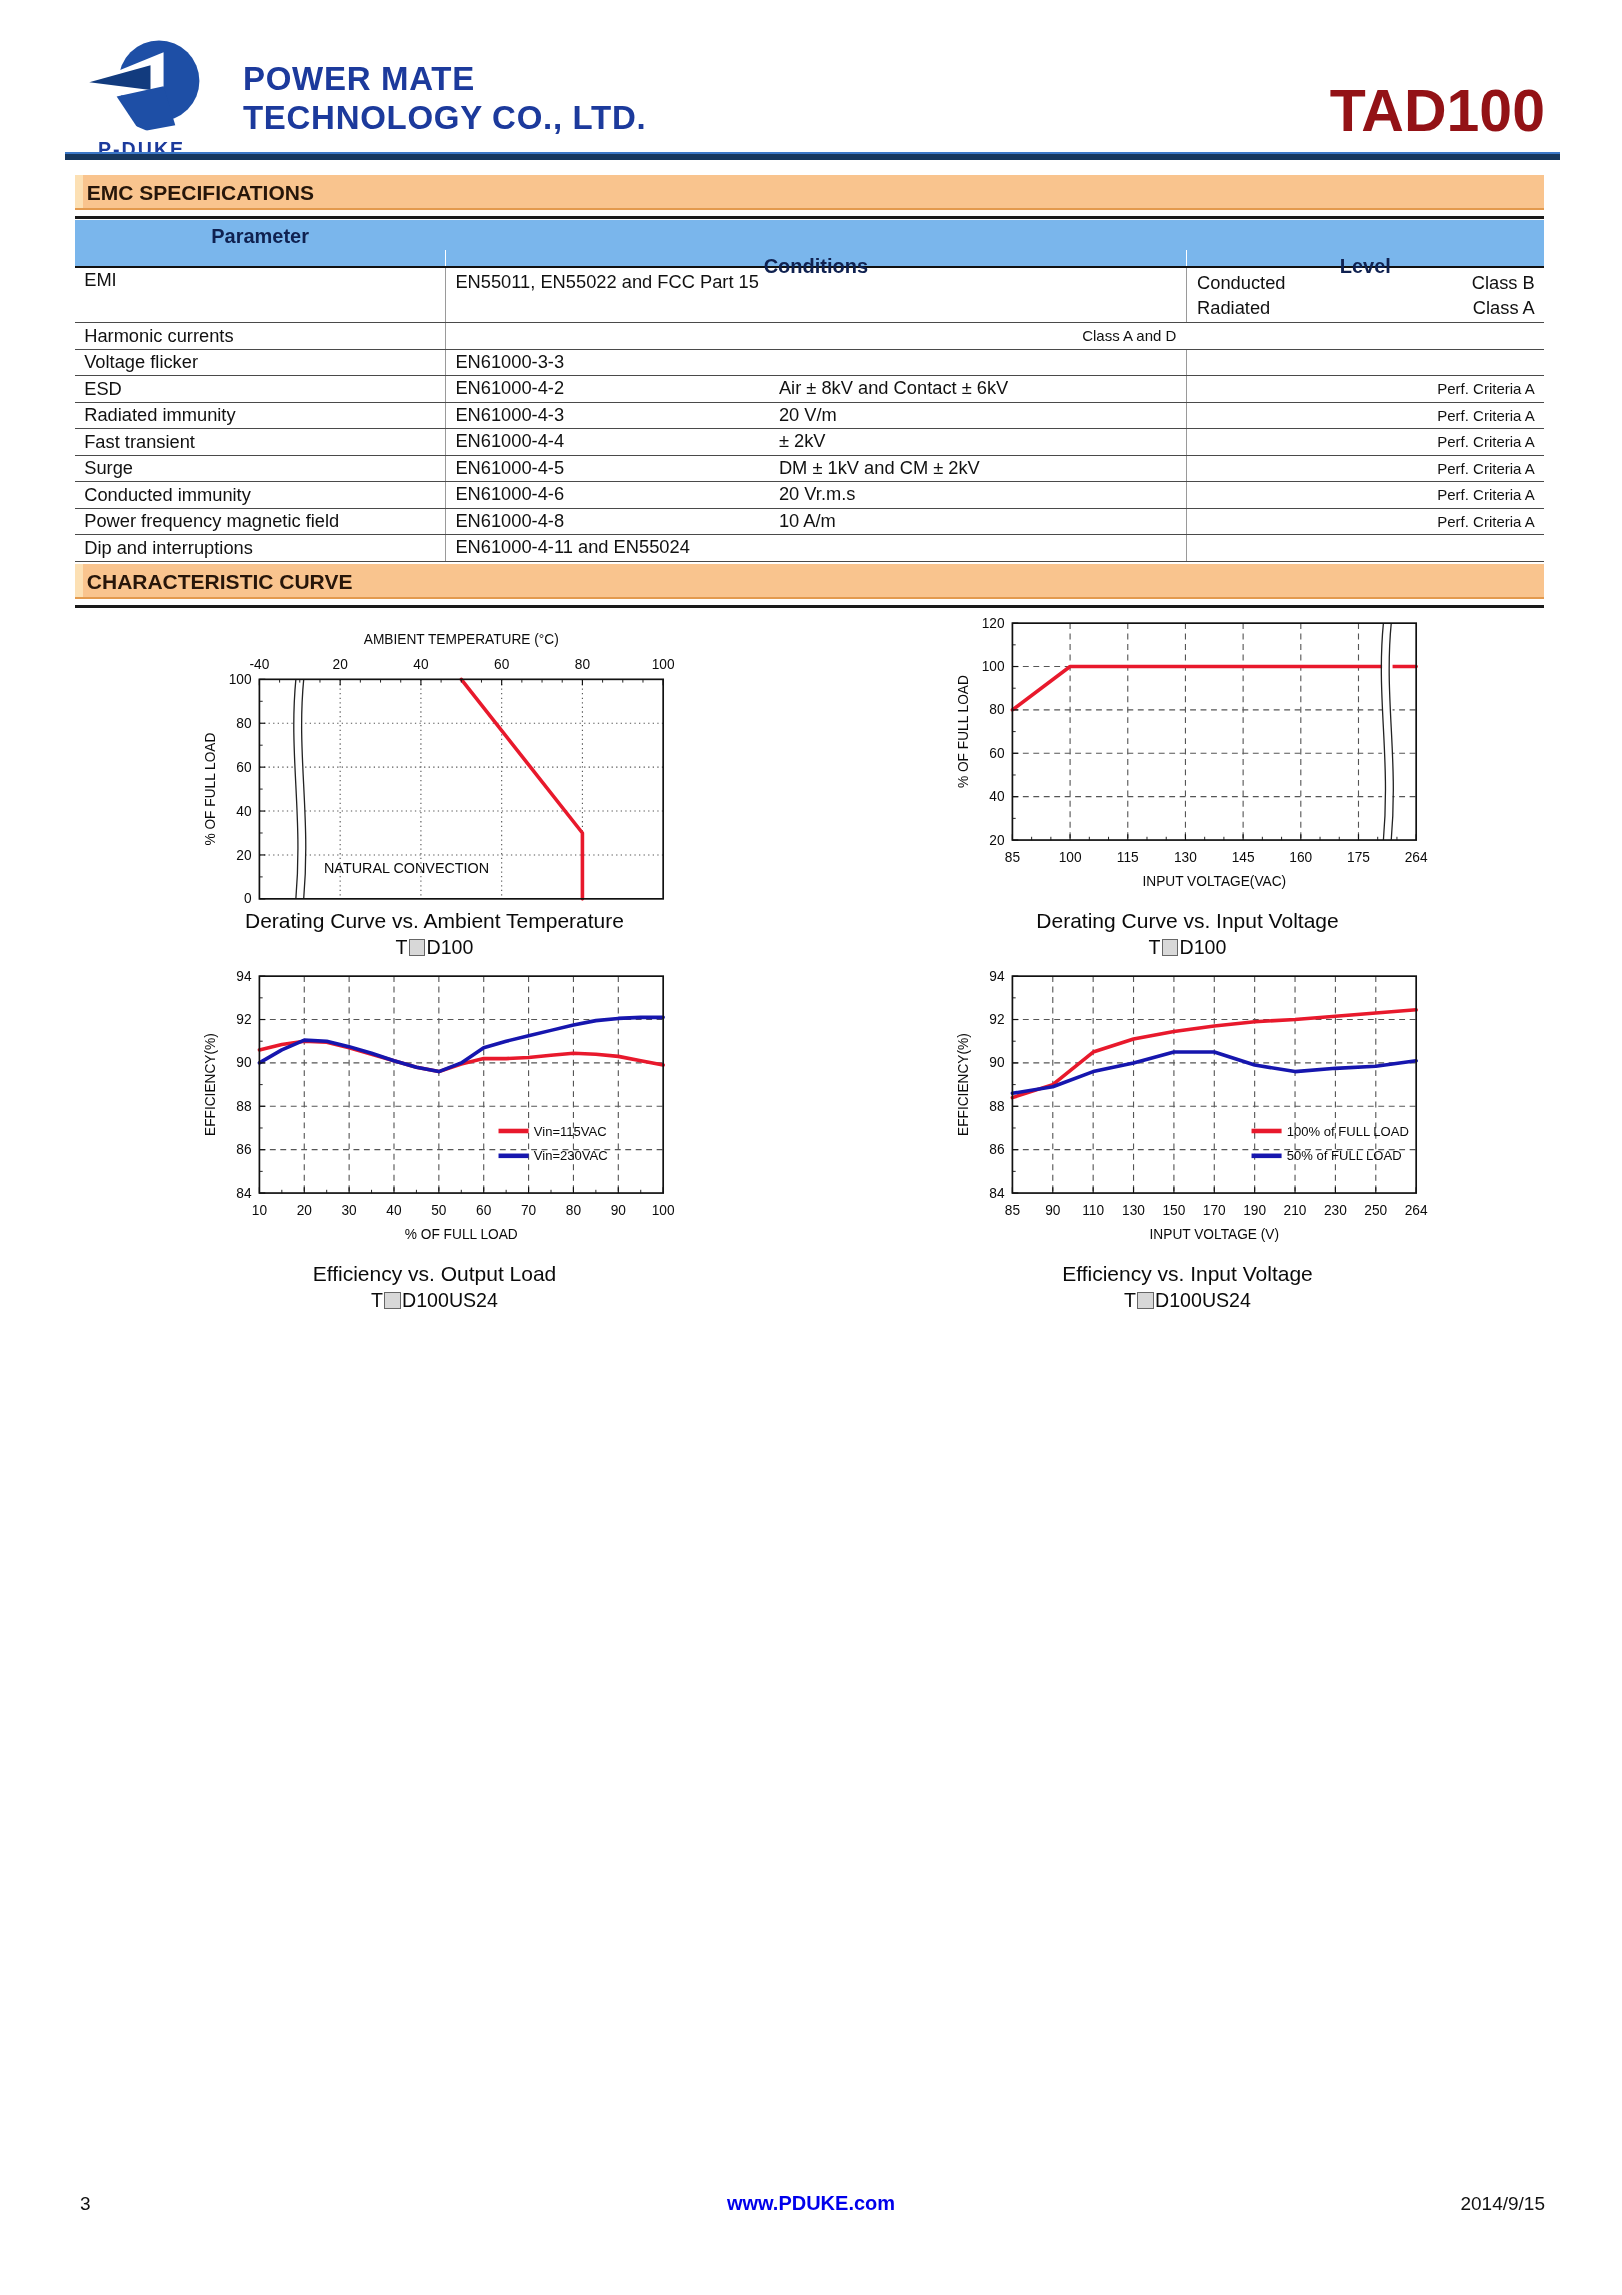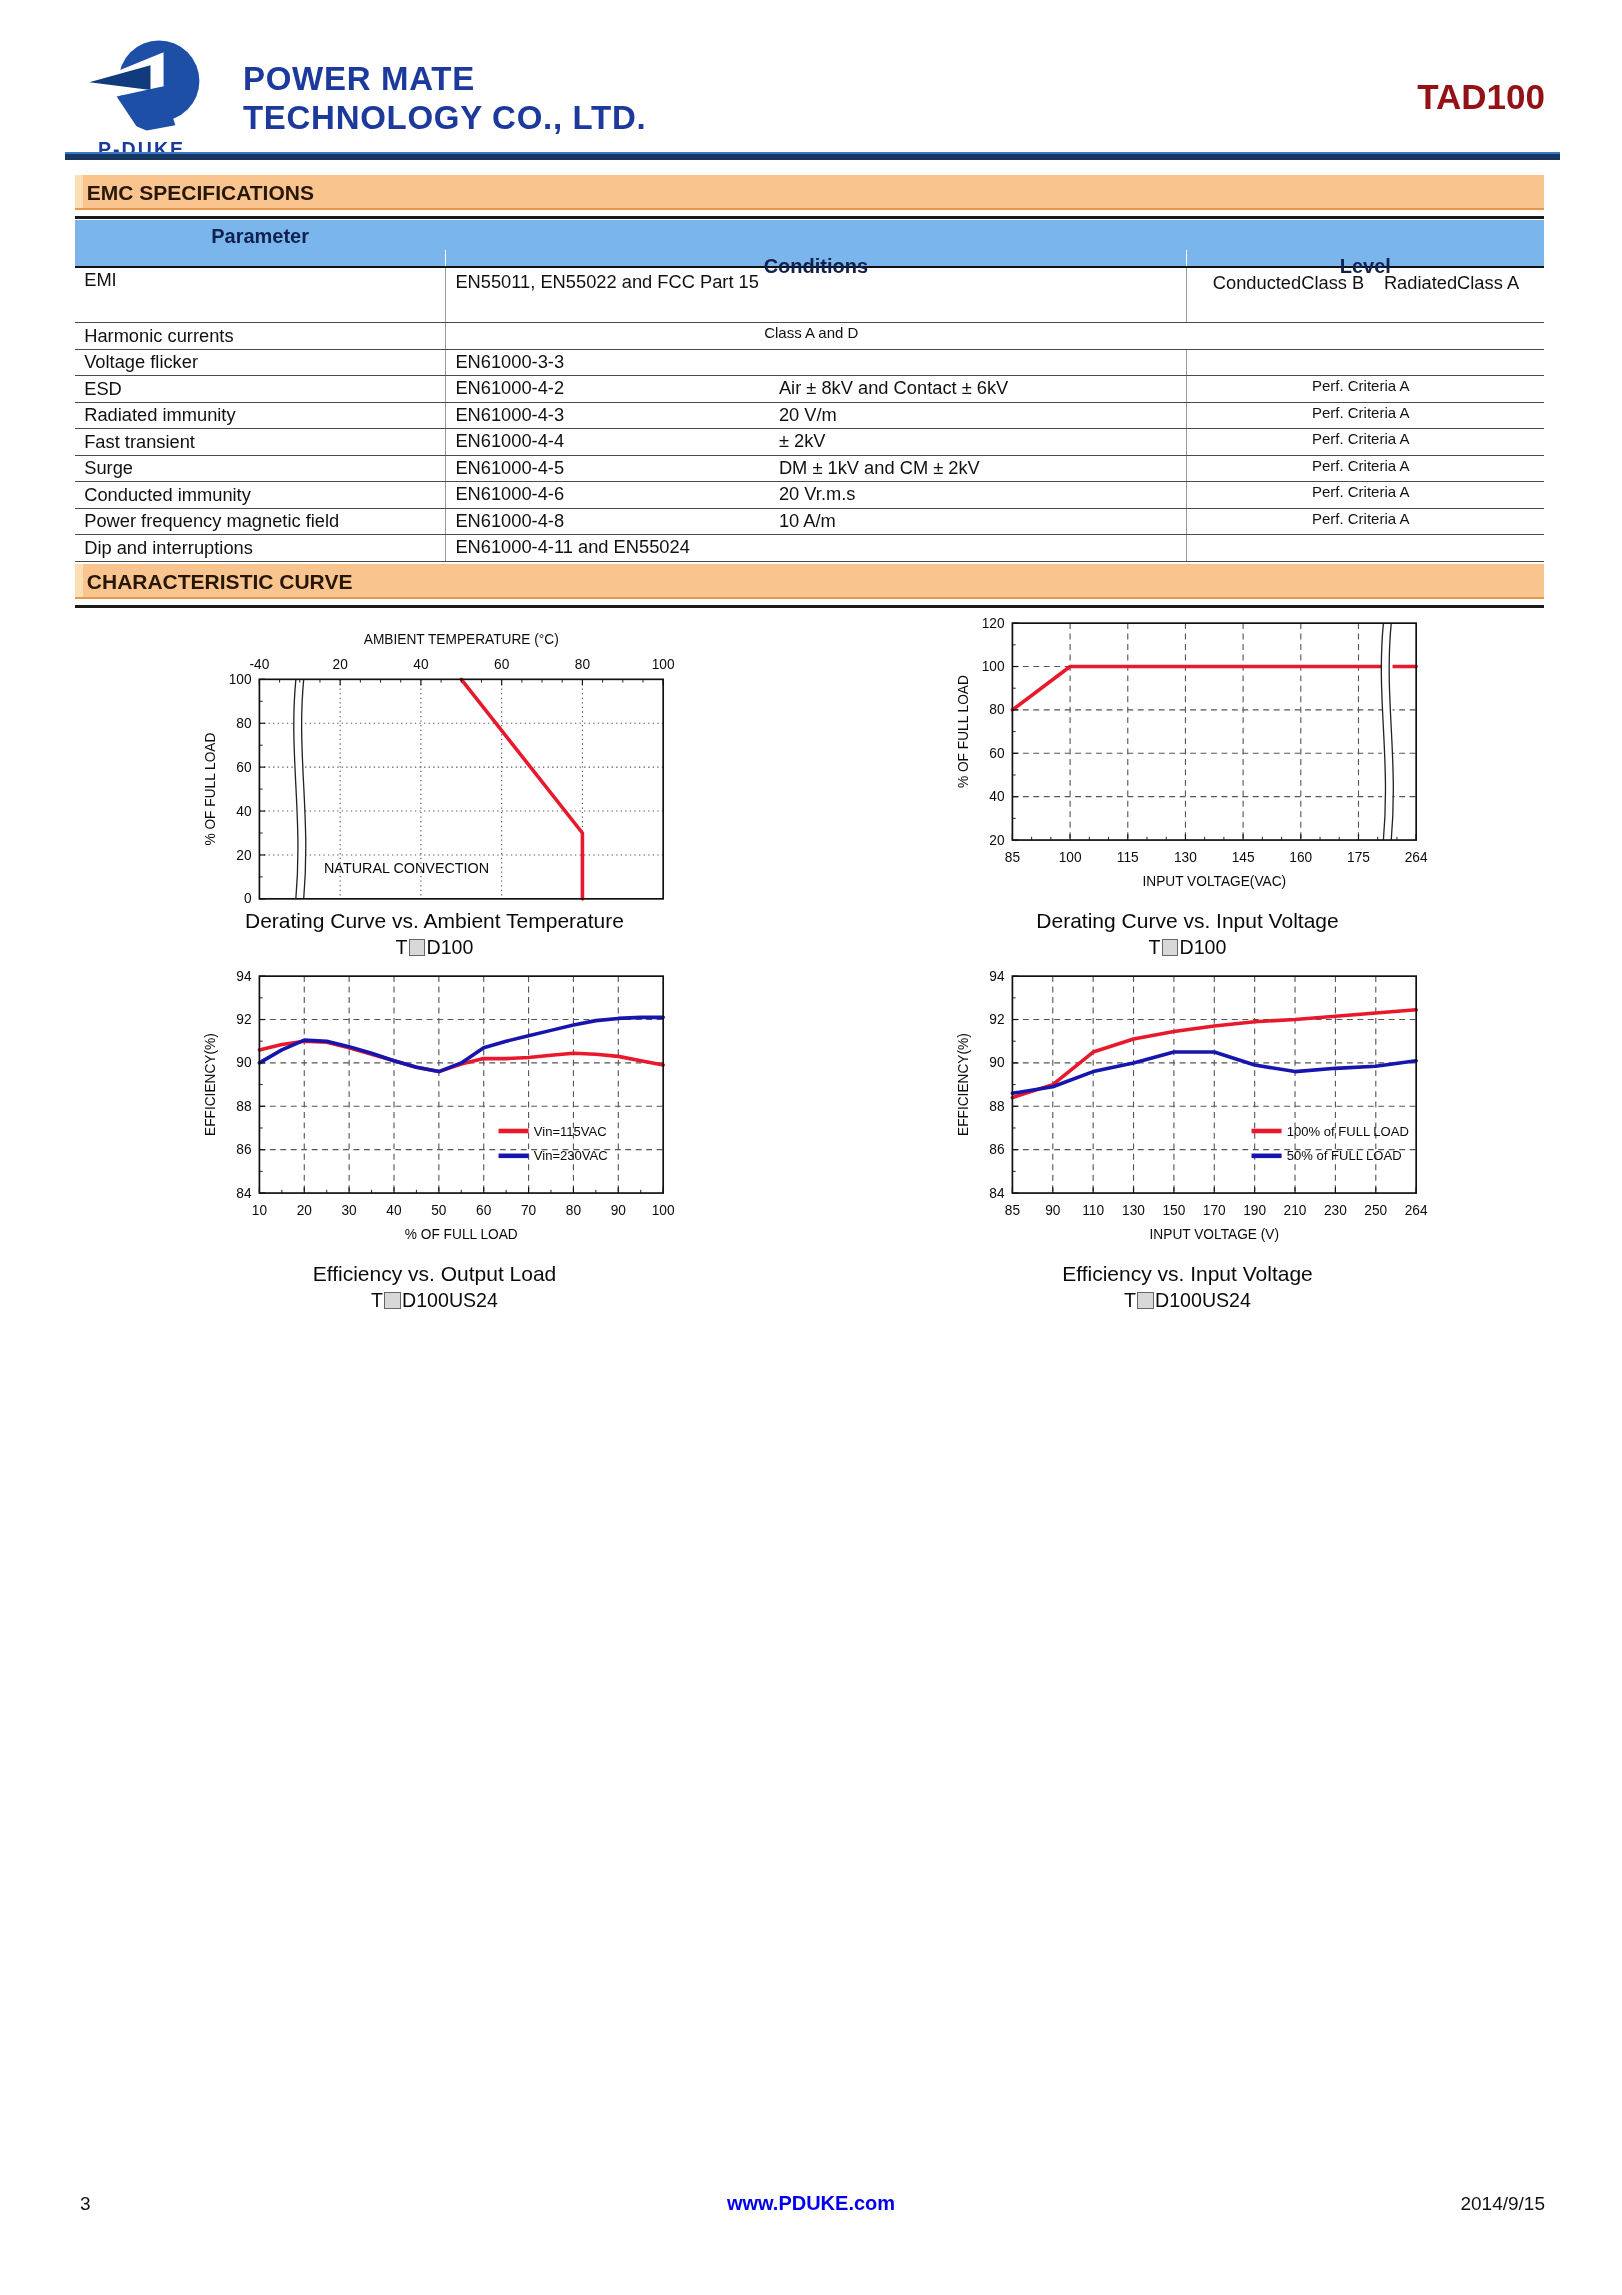--- a/index.html
+++ b/index.html
@@ -4,21 +4,21 @@
 <style>
   html,body{margin:0;padding:0;background:#e8e8e8;}
   .page{position:relative;width:1622px;height:2295px;background:#ffffff;
         font-family:"Liberation Sans",sans-serif;color:#111;overflow:hidden;}
   
   .logo-wrap{position:absolute;left:77px;top:34px;width:164px;height:116px;}
   .logo-text{position:absolute;left:98px;top:122px;font-size:19.6px;font-weight:bold;
              color:#1C3A9C;letter-spacing:2px;margin-top:16px;}
   .company{position:absolute;left:243px;top:60px;line-height:1.18;}
   .company .l1,.company .l2{font-size:33px;font-weight:bold;color:#1C3A9C;letter-spacing:0.7px;}
-  .product{position:absolute;right:77px;top:77px;font-size:35px;font-weight:bold;color:#931216;}
+  .product{position:absolute;right:77px;top:77px;font-size:59px;font-weight:bold;color:#931216;}
   .header-rule{position:absolute;left:65px;top:152px;width:1495px;height:5.9px;
                background:#17375E;border-top:2px solid #3C78C8;}
   
   .bar{position:absolute;left:75px;width:1469px;height:35px;
        background:linear-gradient(90deg,#FCE0B4 0px,#FCE0B4 7.9px,#F9C48E 7.9px);
        border-bottom:2.6px solid #E39A4E;
        font-size:21px;font-weight:bold;color:#27160A;
        line-height:35px;padding-left:11.8px;box-sizing:border-box;}
   .rule-black{position:absolute;left:75px;width:1469px;height:2.6px;background:#1A1A1A;}
   
@@ -30,21 +30,21 @@
   .hcell + .hcell{border-left:1.3px solid #fff;margin-top:30px;}
   .trow{display:grid;grid-template-columns:25.2% 50.4% 24.4%;border-bottom:1.3px solid #4a4a4a;
         min-height:25.5px;align-items:center;}
   .trow.tall{min-height:54px;align-items:flex-start;}
   .cell{font-size:18.3px;padding:1.3px 0;}
   .cell + .cell{border-left:1px solid #9a9a9a;align-self:stretch;}
   .c-param{padding-left:9.2px;}
   .c-cond{display:flex;}
   .c-cond .code{width:45%;padding-left:9.2px;box-sizing:border-box;}
   .c-cond .detail{flex:1;}
-  .c-level{display:flex;justify-content:center;}
+  .c-level{display:flex;flex-direction:column;justify-content:center;}
   .trow.tall .c-cond,.trow.tall .c-level{padding-top:2.6px;}
   .lp{display:flex;justify-content:space-between;padding:1.3px 9.2px 1.3px 10.5px;font-size:18.3px;}
   .lv-single{text-align:right;padding-right:9.2px;font-size:15px;}
   
   .chart-block{position:absolute;width:497px;}
   .chart-block svg{display:block;}
   .ctitle{font-size:21px;text-align:center;margin-top:1.3px;color:#0b0b0b;}
   .csub{font-size:19.6px;text-align:center;margin-top:2.6px;color:#0b0b0b;}
   .model-box{display:inline-block;width:14.4px;height:15.7px;background:#D8D8D8;
              border:1.3px solid #666;vertical-align:-2.6px;margin:0 1.3px;}

